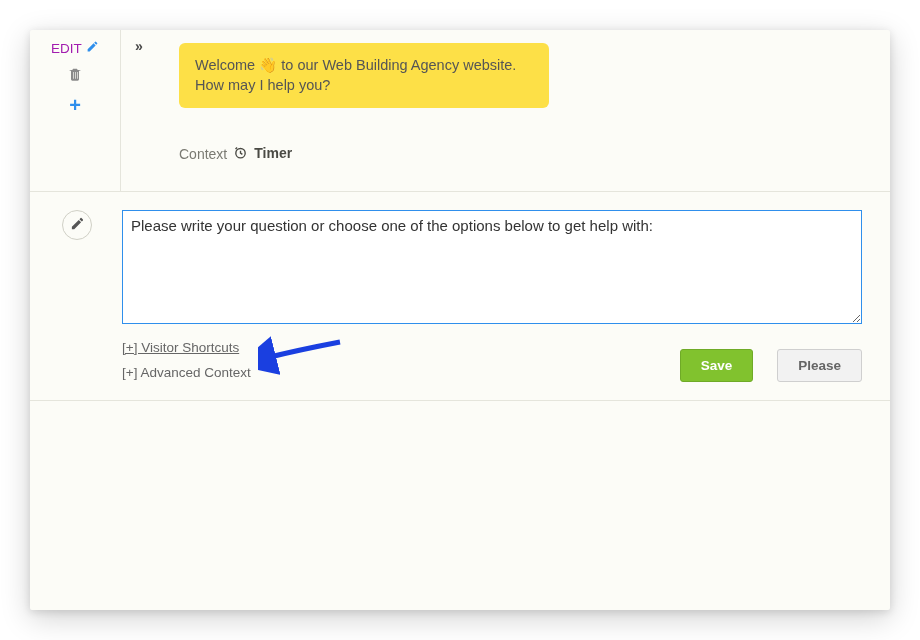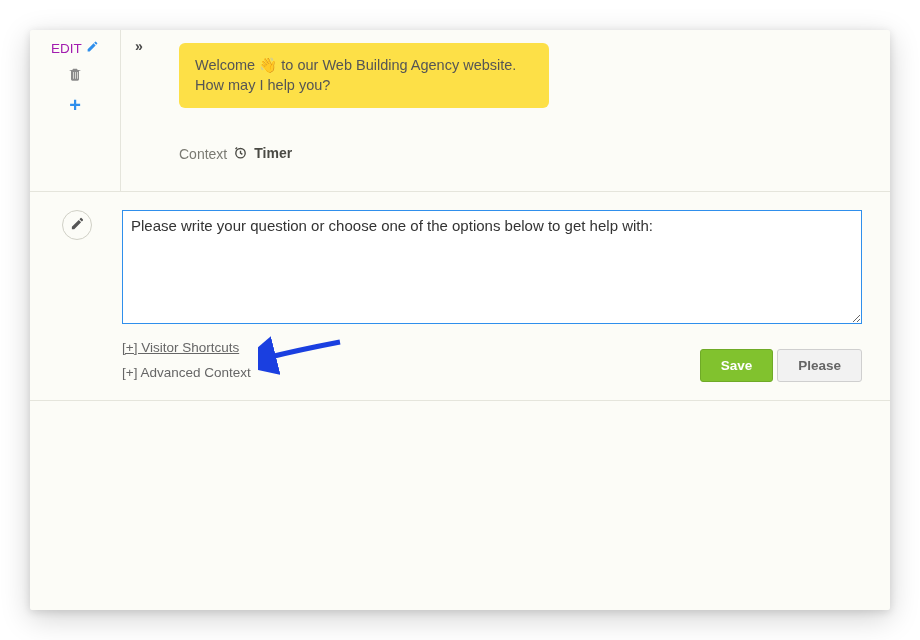--- a/index.html
+++ b/index.html
@@ -128,21 +128,21 @@
     flex-direction: column;
     gap: 10px;
     color: #666;
     font-size: 13.5px;
   }
   .link-item { cursor: pointer; }
   .link-underline { text-decoration: underline; }
   .buttons {
     margin-left: auto;
     display: flex;
-    gap: 4px;
+    gap: 24px;
     align-items: center;
     padding-top: 12px;
   }
   .btn {
     padding: 8px 20px;
     border-radius: 3px;
     font-size: 13.5px;
     font-weight: bold;
     cursor: pointer;
     border: 1px solid transparent;

